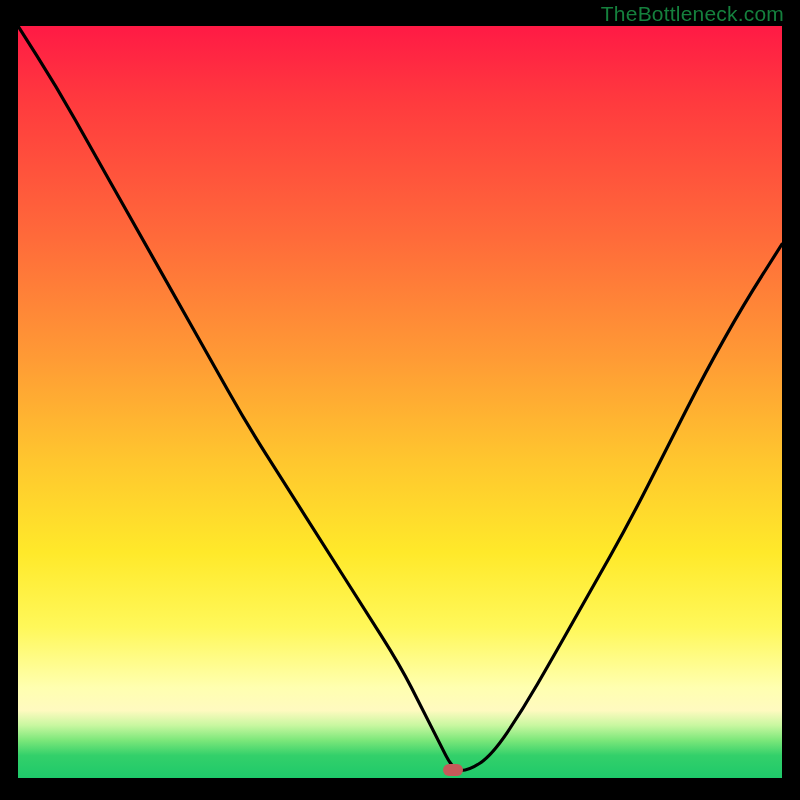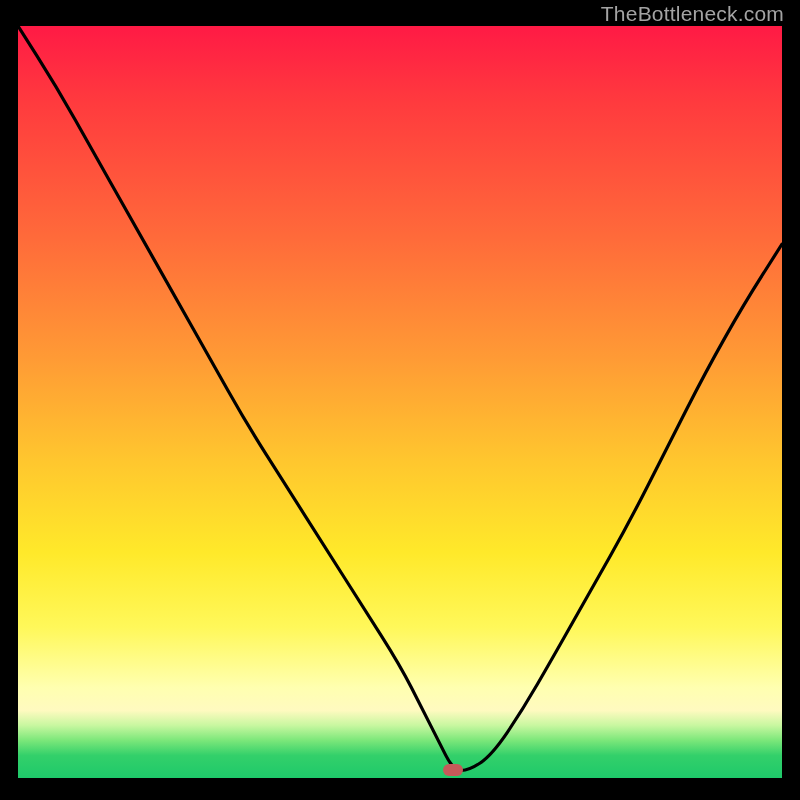--- a/index.html
+++ b/index.html
@@ -50,21 +50,21 @@
     inset: 0;
     width: 100%;
     height: 100%;
   }
   .watermark {
     position: absolute;
     top: 2px;
     right: 16px;
     font-family: Arial, Helvetica, sans-serif;
     font-size: 21px;
-    color: #a3a3a3;
+    color: #15803d;
     letter-spacing: 0.2px;
     user-select: none;
   }
   .marker {
     position: absolute;
     width: 20px;
     height: 12px;
     border-radius: 6px;
     background: #c55a5a;
     transform: translate(-50%, -50%);

